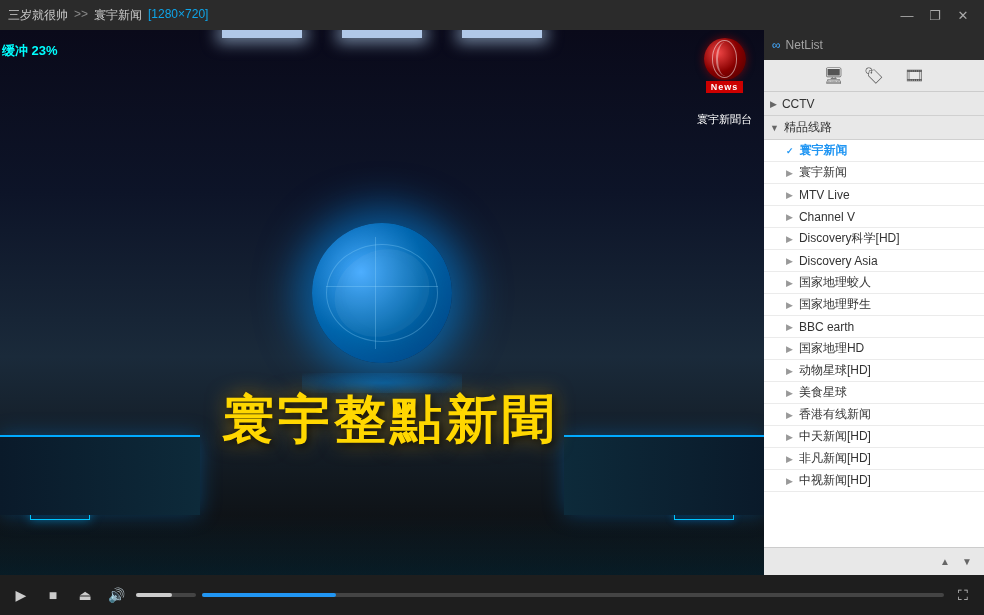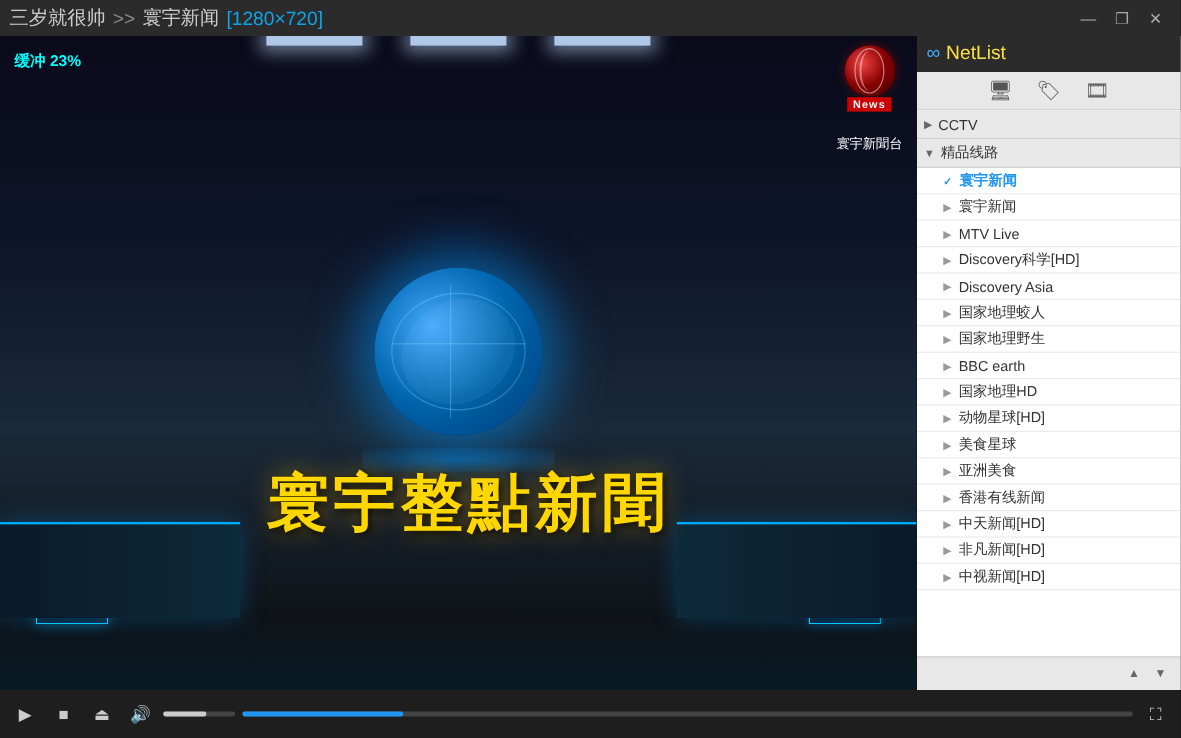--- a/index.html
+++ b/index.html
@@ -18,24 +18,24 @@
       height: 30px;
       background: #2b2b2b;
       display: flex;
       align-items: center;
       justify-content: space-between;
       padding: 0 8px;
       flex-shrink: 0;
     }
     #title-bar-left {
       display: flex;
-      align-items: flex-end;
+      align-items: flex-start;
       gap: 6px;
       color: #ccc;
-      font-size: 16px;
+      font-size: 12px;
     }
     #title-bar-right {
       display: flex;
       align-items: center;
       gap: 2px;
     }
     .win-btn {
       width: 26px;
       height: 20px;
       background: transparent;
@@ -129,21 +129,21 @@
       font-weight: 900;
       text-shadow: 2px 2px 8px rgba(0,0,0,0.9), 0 0 20px rgba(255,180,0,0.5);
       letter-spacing: 4px;
       font-family: 'Microsoft YaHei', 'SimHei', sans-serif;
     }
 
     
     #buffer-indicator {
       position: absolute;
       top: 12px;
-      left: 12px;
+      left: 2px;
       color: #00ffff;
       font-size: 13px;
       font-weight: bold;
     }
 
     
     #channel-logo {
       position: absolute;
       top: 8px;
       right: 12px;
@@ -300,22 +300,22 @@
 
     #netlist-header {
       height: 30px;
       background: #2b2b2b;
       display: flex;
       align-items: center;
       justify-content: space-between;
       padding: 0 8px;
     }
     #netlist-title {
-      color: #fde047;
-      font-size: 16px;
+      color: #a3a3a3;
+      font-size: 12px;
       display: flex;
       align-items: center;
       gap: 5px;
     }
     #netlist-title::before {
       content: '∞';
       color: #4af;
     }
 
     #panel-toolbar {
@@ -525,29 +525,29 @@
 
       <div class="channel-section">
         <div class="section-header expanded">
           <span>精品线路</span>
         </div>
         <div id="premium-channels">
 
         <div class="channel-item active">寰宇新闻</div>
             <div class="channel-item">寰宇新闻</div>
             <div class="channel-item">MTV Live</div>
+            <div class="channel-item">Channel V</div>
             <div class="channel-item">Discovery科学[HD]</div>
             <div class="channel-item">Discovery Asia</div>
             <div class="channel-item">国家地理蛟人</div>
             <div class="channel-item">国家地理野生</div>
             <div class="channel-item">BBC earth</div>
             <div class="channel-item">国家地理HD</div>
             <div class="channel-item">动物星球[HD]</div>
             <div class="channel-item">美食星球</div>
-            <div class="channel-item">亚洲美食</div>
             <div class="channel-item">香港有线新闻</div>
             <div class="channel-item">中天新闻[HD]</div>
             <div class="channel-item">非凡新闻[HD]</div>
             <div class="channel-item">中视新闻[HD]</div>
           </div>
       </div>
     </div>
 
     <div id="panel-bottom-bar">
       <button class="panel-bottom-btn">

